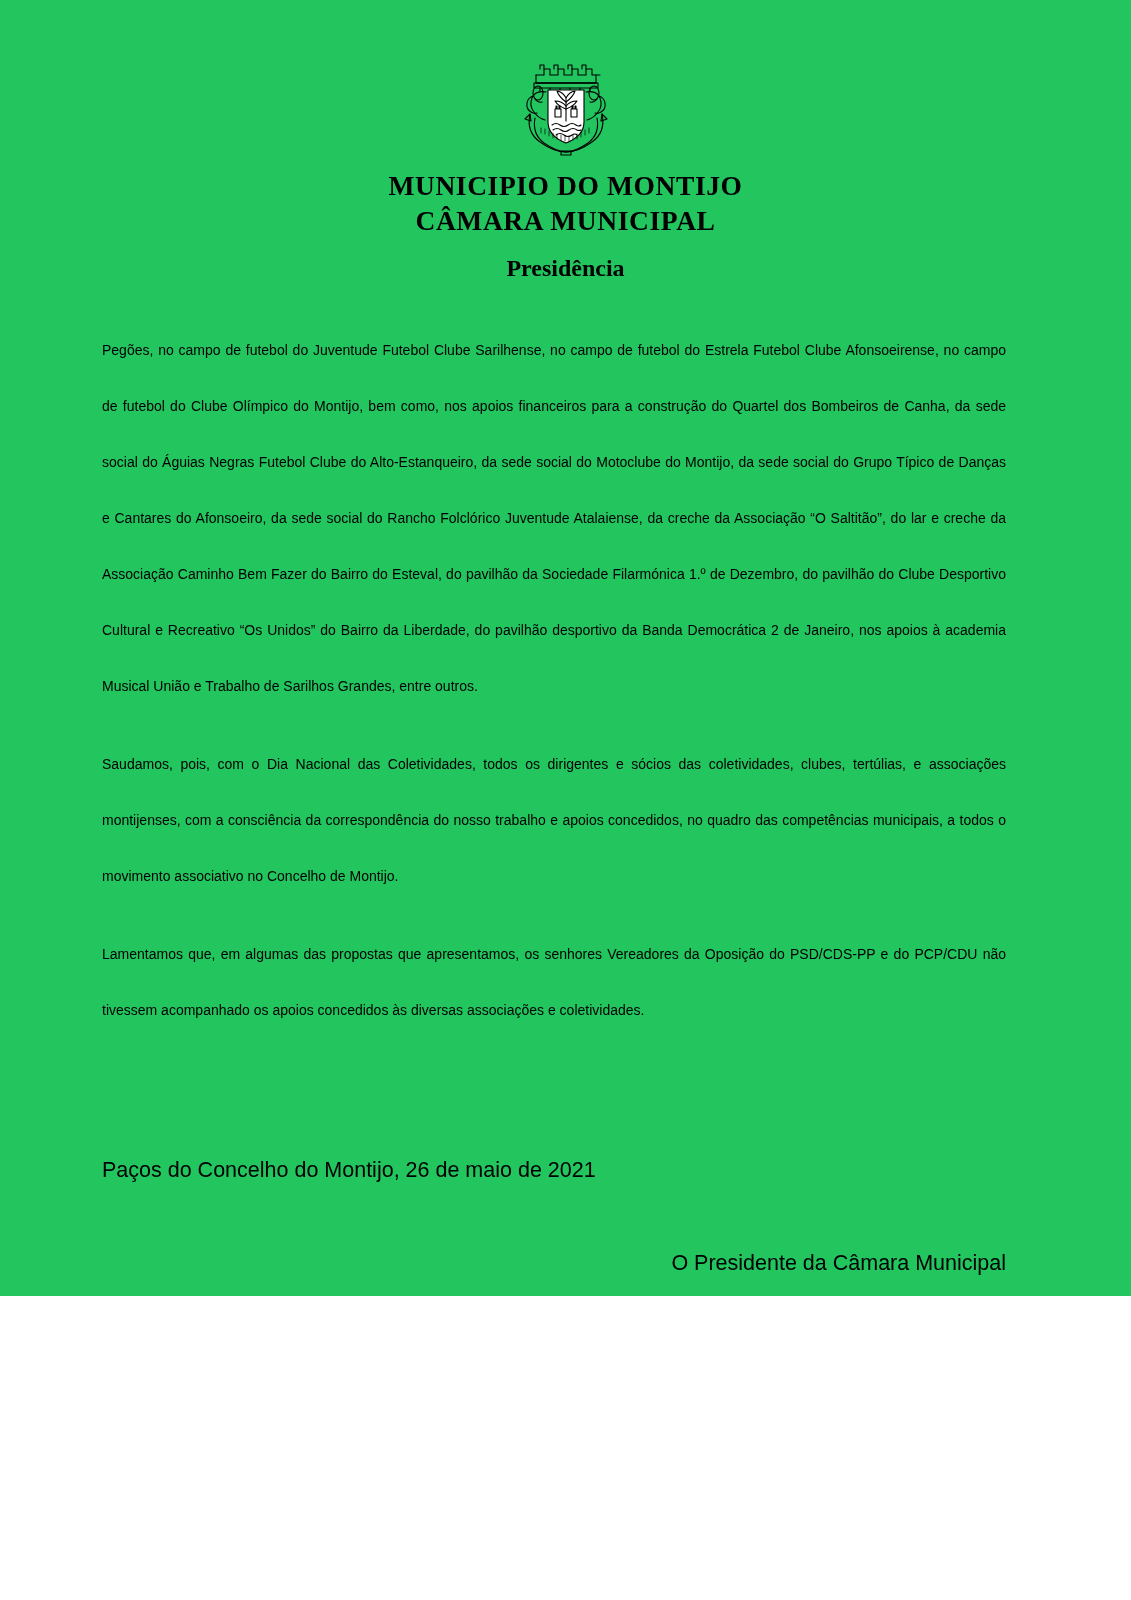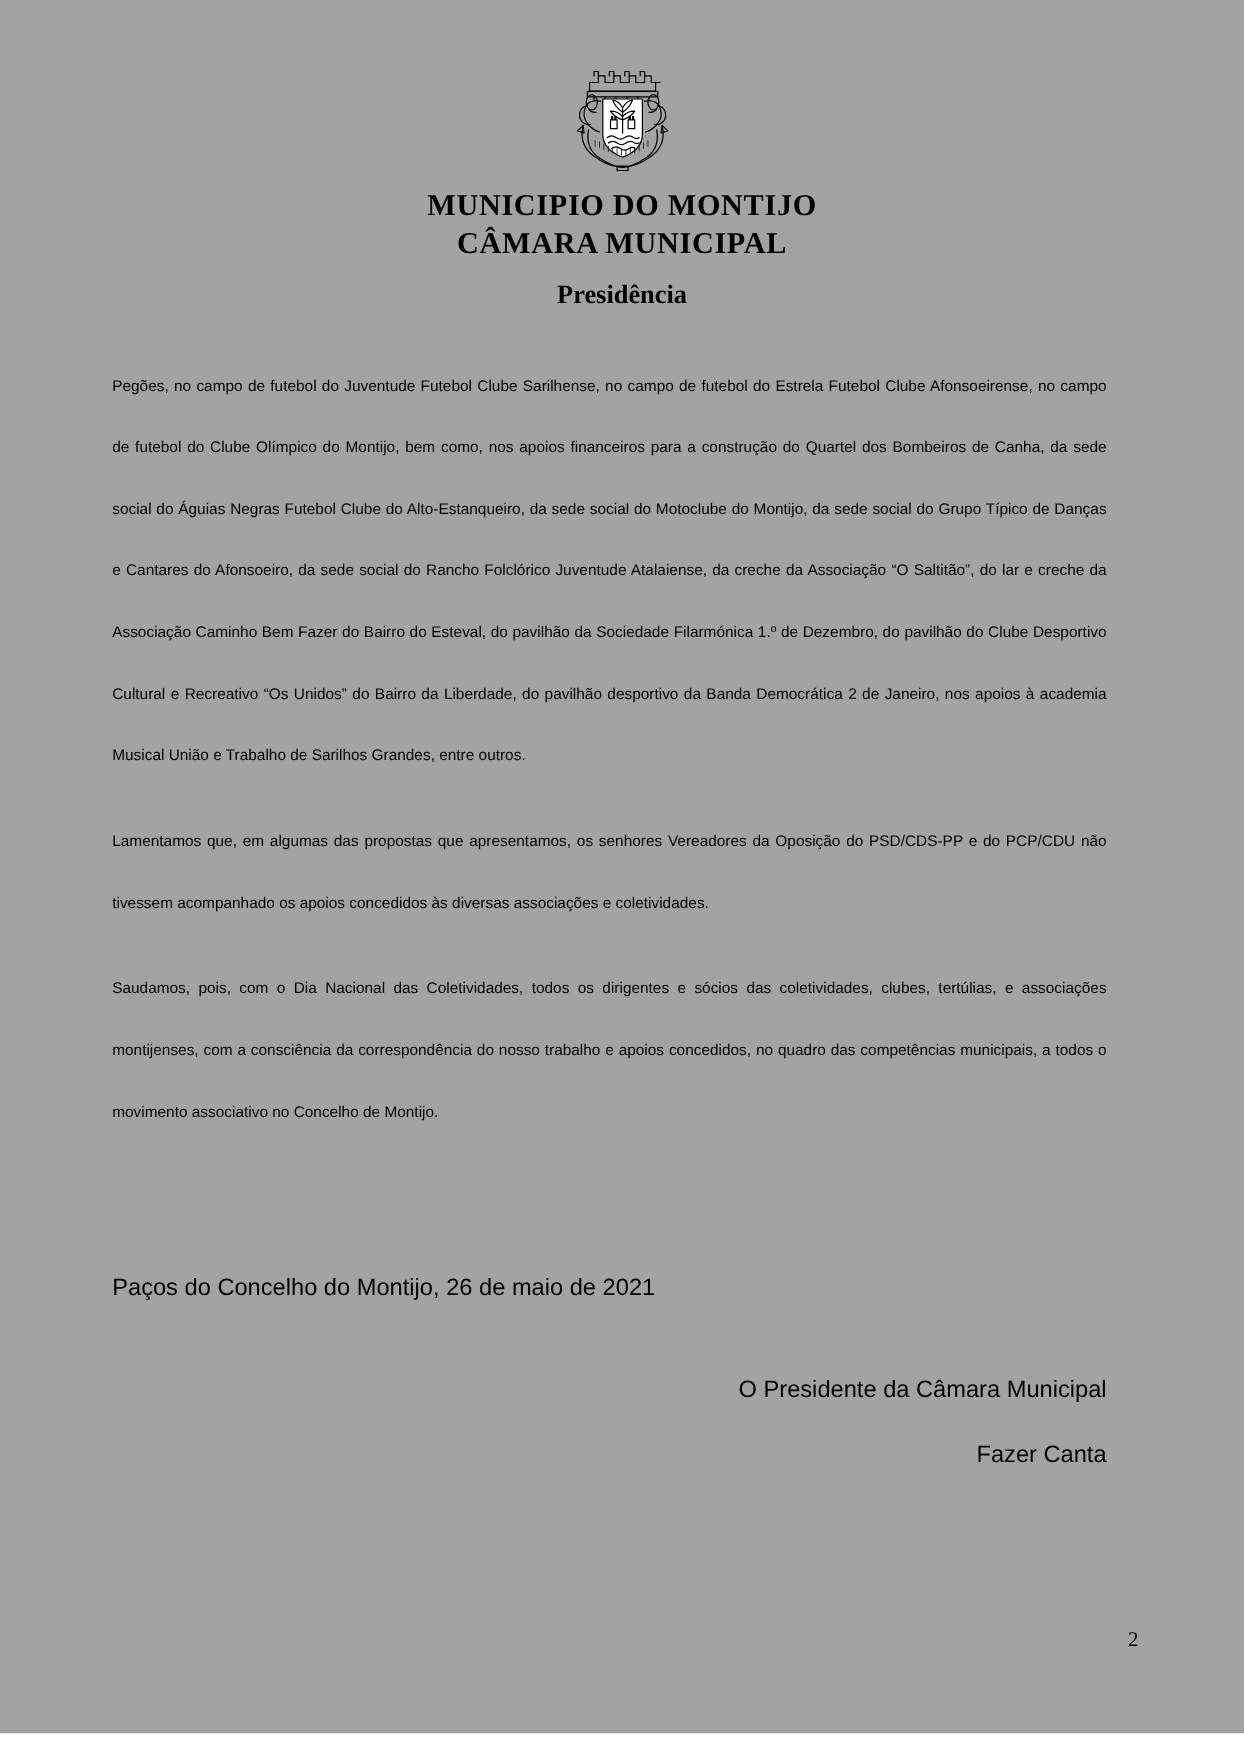--- a/index.html
+++ b/index.html
@@ -9,23 +9,23 @@
     padding: 0;
     background: #ffffff;
   }
   body {
     font-family: "Liberation Sans", sans-serif;
     color: #000000;
   }
   .page {
     position: relative;
     width: 1131px;
-    height: 1576px;
+    height: 1296px;
     margin: 0 auto;
-    background: #a3a3a3;
+    background: #22c55e;
     overflow: hidden;
   }
 
   
   .letterhead {
     position: absolute;
     top: 52px;
     left: 0;
     right: 0;
     text-align: center;
@@ -168,22 +168,22 @@
       </g>
     </svg>
 
     <div class="org-line-1">MUNICIPIO DO MONTIJO</div>
     <div class="org-line-2">CÂMARA MUNICIPAL</div>
     <div class="org-line-3">Presidência</div>
   </div>
 
   <div class="body-copy">
     <p class="para">Pegões, no campo de futebol do Juventude Futebol Clube Sarilhense, no campo de futebol do Estrela Futebol Clube Afonsoeirense, no campo de futebol do Clube Olímpico do Montijo, bem como, nos apoios financeiros para a construção do Quartel dos Bombeiros de Canha, da sede social do Águias Negras Futebol Clube do Alto-Estanqueiro, da sede social do Motoclube do Montijo, da sede social do Grupo Típico de Danças e Cantares do Afonsoeiro, da sede social do Rancho Folclórico Juventude Atalaiense, da creche da Associação “O Saltitão”, do lar e creche da Associação Caminho Bem Fazer do Bairro do Esteval, do pavilhão da Sociedade Filarmónica 1.º de Dezembro, do pavilhão do Clube Desportivo Cultural e Recreativo “Os Unidos” do Bairro da Liberdade, do pavilhão desportivo da Banda Democrática 2 de Janeiro, nos apoios à academia Musical União e Trabalho de Sarilhos Grandes, entre outros.</p>
+    <p class="para">Saudamos, pois, com o Dia Nacional das Coletividades, todos os dirigentes e sócios das coletividades, clubes, tertúlias, e associações montijenses, com a consciência da correspondência do nosso trabalho e apoios concedidos, no quadro das competências municipais, a todos o movimento associativo no Concelho de Montijo.</p>
     <p class="para">Lamentamos que, em algumas das propostas que apresentamos, os senhores Vereadores da Oposição do PSD/CDS-PP e do PCP/CDU não tivessem acompanhado os apoios concedidos às diversas associações e coletividades.</p>
-    <p class="para">Saudamos, pois, com o Dia Nacional das Coletividades, todos os dirigentes e sócios das coletividades, clubes, tertúlias, e associações montijenses, com a consciência da correspondência do nosso trabalho e apoios concedidos, no quadro das competências municipais, a todos o movimento associativo no Concelho de Montijo.</p>
   </div>
 
   <div class="dateline">Paços do Concelho do Montijo, 26 de maio de 2021</div>
 
   <div class="signature-block">
     <div class="signature-title">O Presidente da Câmara Municipal</div>
     <div class="signature-name">Fazer Canta</div>
   </div>
 
   <div class="page-number">2</div>

